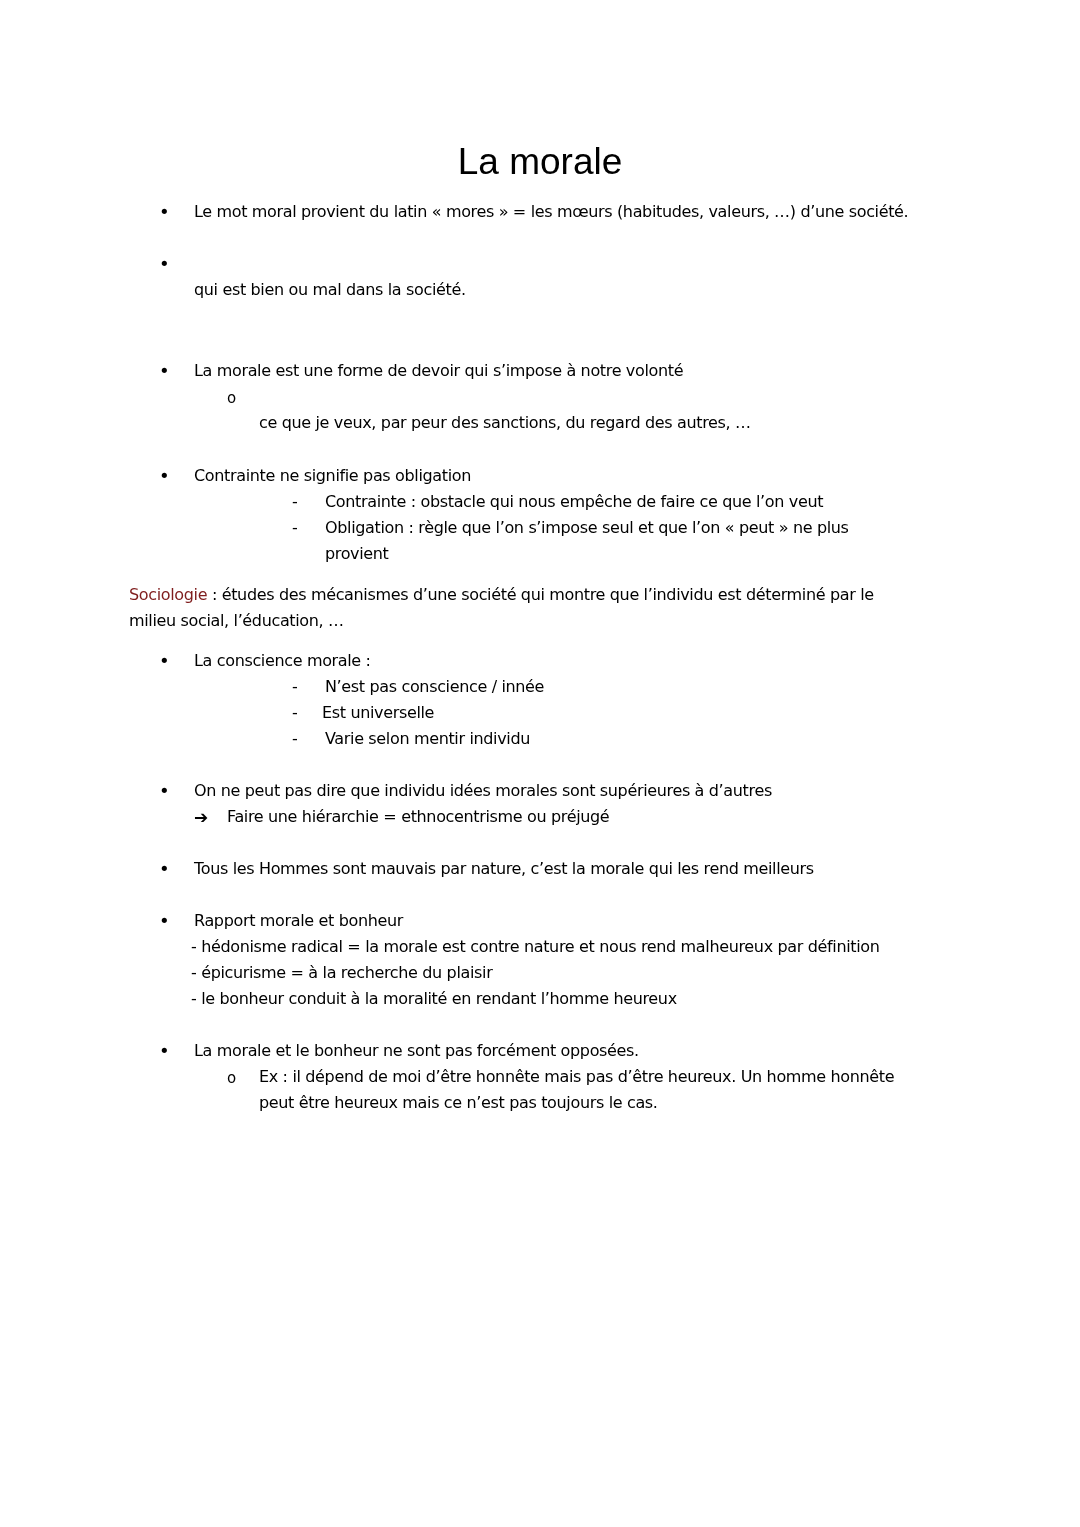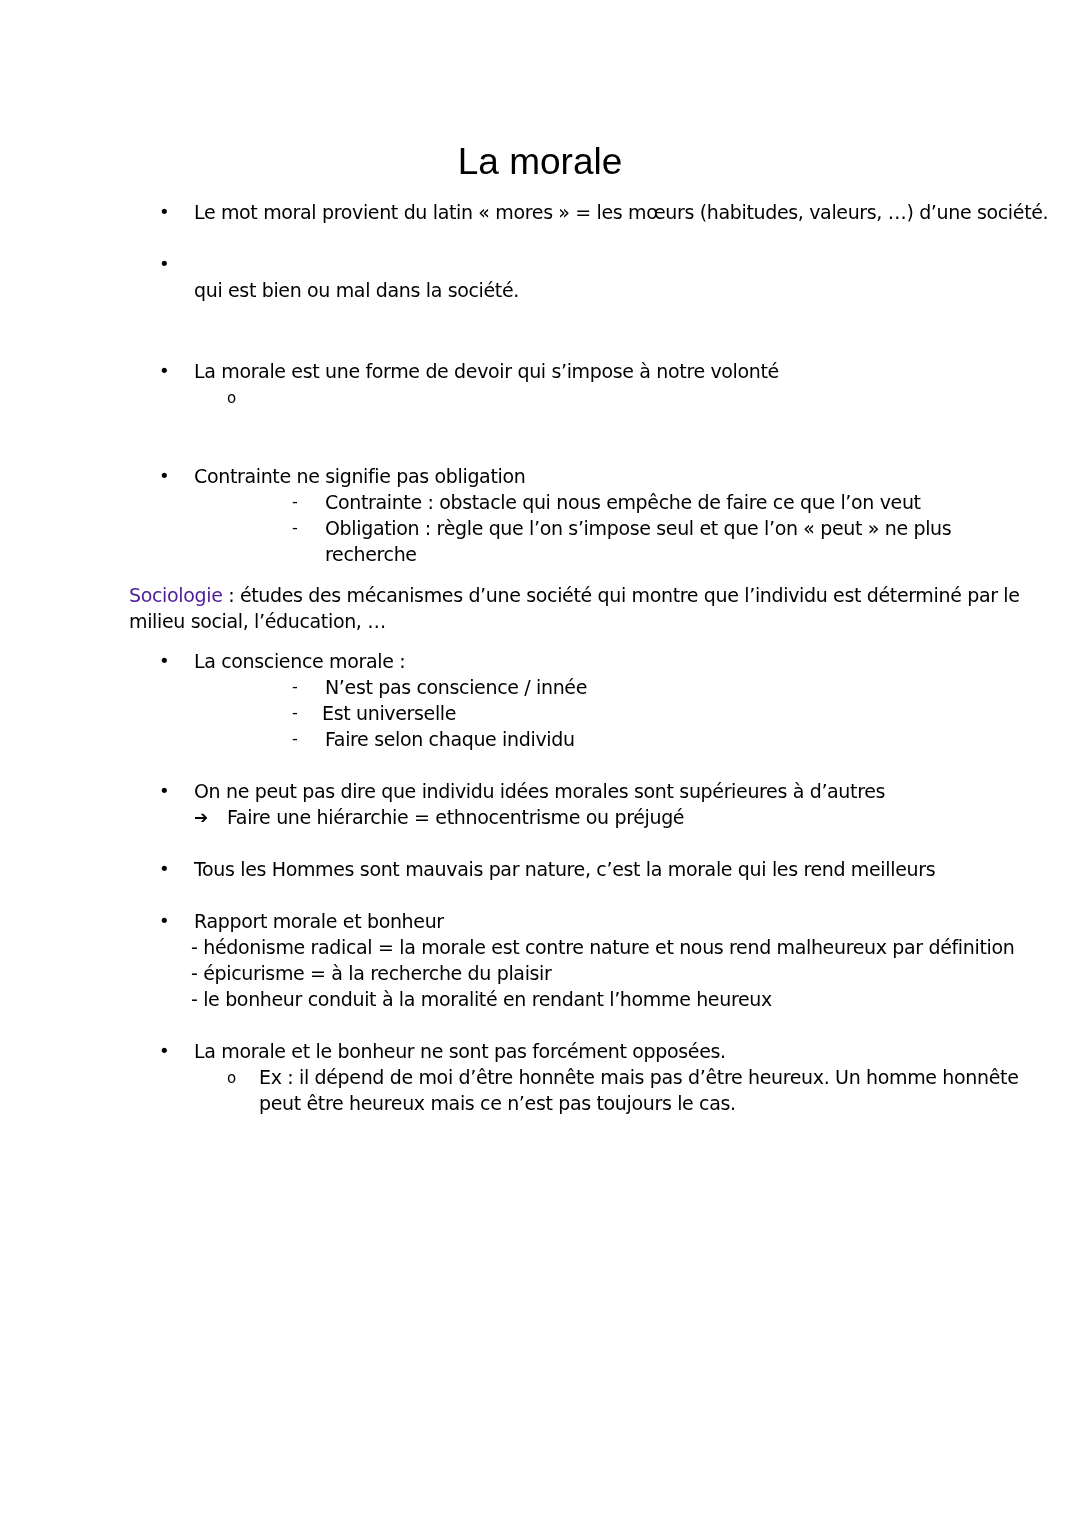--- a/index.html
+++ b/index.html
@@ -1,21 +1,21 @@
 <!DOCTYPE html>
 <html><head>
   <meta charset="utf-8">
   <style>
     html, body { margin: 0; padding: 0; background: #ffffff; }
     body { width: 1080px; height: 1527px; position: relative; overflow: hidden;
            font-family: "Liberation Sans", sans-serif; color: #000; }
     .page { position: absolute; left: 0; top: 0; width: 1080px; height: 1527px; margin-top: 12px; }
     .title { position: absolute; left: 0; width: 1080px; top: 128px; text-align: center;
              font-family: "Liberation Sans", sans-serif; font-size: 37px; line-height: 44px; }
-    .t { position: absolute; font-family: "DejaVu Sans", sans-serif; font-size: 19px;
+    .t { position: absolute; font-family: "DejaVu Sans", sans-serif; font-size: 16px;
          line-height: 26px; white-space: nowrap; letter-spacing: -0.35px; }
     .bullet { position: absolute; font-size: 18px; line-height: 26px; font-family: "DejaVu Sans", sans-serif; }
     .circ { position: absolute; font-size: 15px; line-height: 26px; font-family: "DejaVu Sans", sans-serif; }
     .dash { position: absolute; font-size: 16px; line-height: 26px; font-family: "DejaVu Sans", sans-serif; }
     .arrow { position: absolute; font-size: 17px; line-height: 26px; font-family: "DejaVu Sans", sans-serif; font-weight: bold; }
     .red { color: #e01b24; }
   </style>
 </head>
 <body>
 
@@ -24,40 +24,41 @@
 
   <span class="bullet" style="left:159px;top:187px">•</span>
   <span class="t" style="left:194px;top:187px">Le mot moral provient du latin « mores » = les mœurs (habitudes, valeurs, …) d’une société.</span>
 
   <span class="bullet" style="left:159px;top:239px">•</span>
   <span class="t" style="left:194px;top:265px">qui est bien ou mal dans la société.</span>
 
   <span class="bullet" style="left:159px;top:346px">•</span>
   <span class="t" style="left:194px;top:346px">La morale est une forme de devoir qui s’impose à notre volonté</span>
   <span class="circ" style="left:227px;top:373px">o</span>
+  <span class="t" style="left:259px;top:398px">ce que je veux, par peur des sanctions, du regard des autres, …</span>
 
   <span class="bullet" style="left:159px;top:451px">•</span>
   <span class="t" style="left:194px;top:451px">Contrainte ne signifie pas obligation</span>
   <span class="dash" style="left:292px;top:477px">-</span>
   <span class="t" style="left:325px;top:477px">Contrainte : obstacle qui nous empêche de faire ce que l’on veut</span>
   <span class="dash" style="left:292px;top:503px">-</span>
   <span class="t" style="left:325px;top:503px">Obligation : règle que l’on s’impose seul et que l’on « peut » ne plus</span>
-  <span class="t" style="left:325px;top:529px">recherche</span>
+  <span class="t" style="left:325px;top:529px">provient</span>
 
-  <span class="t" style="left:129px;top:570px"><span class="red" style="color: #4c1d95;">Sociologie</span><span> : études des mécanismes d’une société qui montre que l’individu est déterminé par le</span></span>
+  <span class="t" style="left:129px;top:570px"><span class="red" style="color: #7f1d1d;">Sociologie</span><span> : études des mécanismes d’une société qui montre que l’individu est déterminé par le</span></span>
   <span class="t" style="left:129px;top:596px">milieu social, l’éducation, …</span>
 
   <span class="bullet" style="left:159px;top:636px">•</span>
   <span class="t" style="left:194px;top:636px">La conscience morale :</span>
   <span class="dash" style="left:292px;top:662px">-</span>
   <span class="t" style="left:325px;top:662px">N’est pas conscience / innée</span>
   <span class="dash" style="left:292px;top:688px">-</span>
   <span class="t" style="left:322px;top:688px">Est universelle</span>
   <span class="dash" style="left:292px;top:714px">-</span>
-  <span class="t" style="left:325px;top:714px">Faire selon chaque individu</span>
+  <span class="t" style="left:325px;top:714px">Varie selon mentir individu</span>
 
   <span class="bullet" style="left:159px;top:766px">•</span>
   <span class="t" style="left:194px;top:766px">On ne peut pas dire que individu idées morales sont supérieures à d’autres</span>
   <span class="arrow" style="left:194px;top:792px">➔</span>
   <span class="t" style="left:227px;top:792px">Faire une hiérarchie = ethnocentrisme ou préjugé</span>
 
   <span class="bullet" style="left:159px;top:844px">•</span>
   <span class="t" style="left:194px;top:844px">Tous les Hommes sont mauvais par nature, c’est la morale qui les rend meilleurs</span>
 
   <span class="bullet" style="left:159px;top:896px">•</span>

